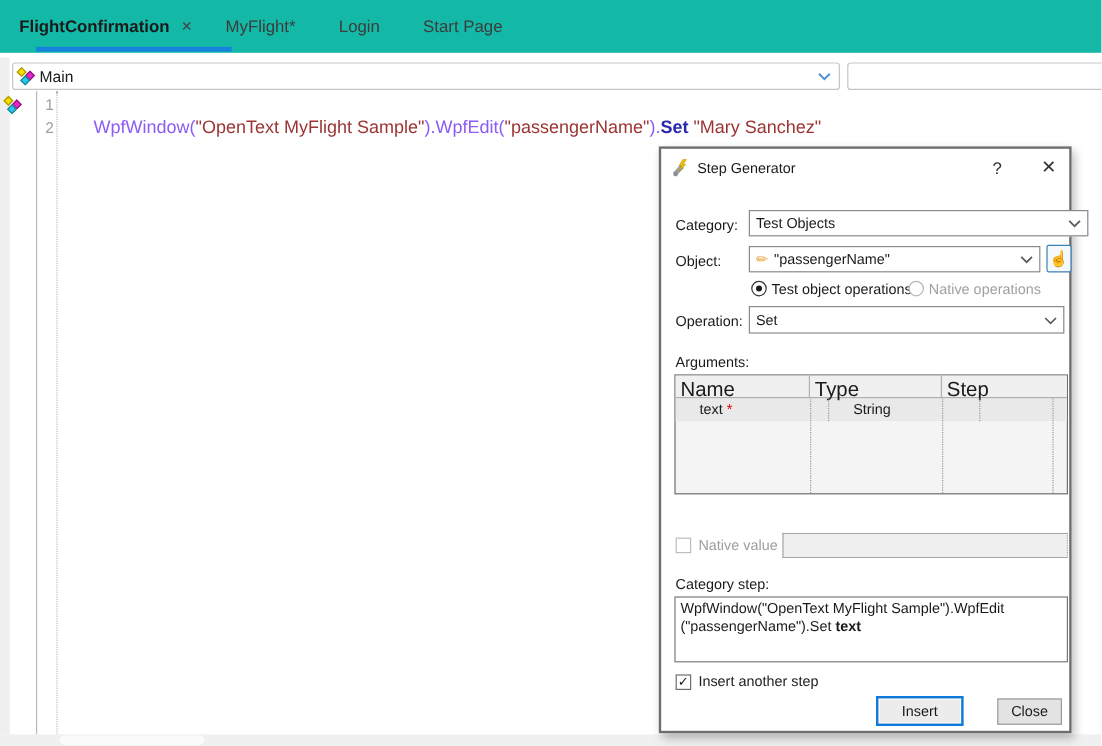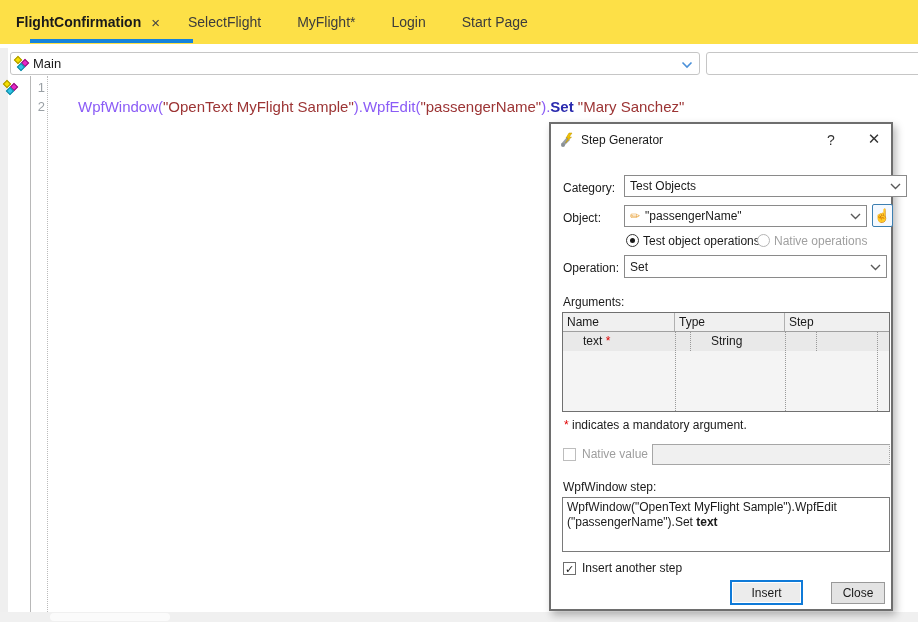--- a/index.html
+++ b/index.html
@@ -1,20 +1,20 @@
 <!DOCTYPE html>
 <html><head>
 <meta charset="utf-8">
 <style>
   * { margin:0; padding:0; box-sizing:border-box; }
   html,body { width:918px; height:622px; }
   body { font-family:"Liberation Sans", sans-serif; background:#ffffff; position:relative; overflow:hidden; }
 
   
-  .tabbar { position:absolute; left:0; top:0; width:918px; height:44px; background:#fde047; display:flex; align-items:flex-end; }
+  .tabbar { position:absolute; left:0; top:0; width:918px; height:44px; background:#14b8a6; display:flex; align-items:flex-end; }
   .tab { display:flex; align-items:center; gap:8px; padding:0 18px; height:44px; font-size:14px; color:#3c3c3c; cursor:default; position:relative; }
   .tab.active { font-weight:700; color:#1a1a1a; margin-left:15px; padding:0 8px 0 1px; }
   .tab-close { font-size:15px; color:#444; font-weight:400; padding:0 2px; }
   .tab-underline { position:absolute; left:15px; top:39px; width:163px; height:4px; background:#1583dc; }
 
   
   .toolbar { position:absolute; left:0; top:48px; width:918px; height:28px; background:#ffffff; }
   .combo-main { position:absolute; left:10px; top:4px; width:690px; height:23px; background:#fff; border:1px solid #c6c6c6; border-radius:3px; display:flex; align-items:center; padding:0 6px 0 3px;text-align:center; }
   .combo-main .label { font-size:13px; color:#1a1a1a; margin-left:2px; }
   .combo-main .chev { margin-left:auto; }
@@ -64,21 +64,21 @@
   .radio { position:absolute; width:13px; height:13px; border-radius:50%; background:#fff; }
   .radio.on  { border:1px solid #333; }
   .radio.on::after { content:""; position:absolute; left:3px; top:3px; width:5px; height:5px; border-radius:50%; background:#1a1a1a; }
   .radio.off { border:1px solid #b5b5b5; }
   .r1 { left:75px; }  .r1-label { position:absolute; left:92px; top:0; color:#1a1a1a; }
   .r2 { left:206px; } .r2-label { position:absolute; left:223px; top:0; color:#a0a0a0; }
 
   .args-label { top:171px; }
   .arg-table { position:absolute; left:11px; top:188px; width:328px; height:100px; border:1px solid #707070; background:#f4f4f4; }
   .arg-head { display:flex; height:19px; background:#f0f0f0; border-bottom:1px solid #a0a0a0; }
-  .arg-head .hc { font-size:12px; color:#1a1a1a; padding:2px 0 0 4px; border-right:1px solid #b0b0b0; }
+  .arg-head .hc { font-size:17px; color:#1a1a1a; padding:2px 0 0 4px; border-right:1px solid #b0b0b0; }
   .hc-name { width:112px; } .hc-type { width:110px; } .hc-value { flex:1; border-right:none !important; }
   .arg-row { display:flex; height:19px; background:#e9e9e9; }
   .arg-row .rc { font-size:12px; color:#1a1a1a; padding:2px 0 0 4px; border-right:1px dotted #999;margin-left:16px; }
   .rc-name { width:112px; } .rc-type { width:110px; } .rc-value { flex:1; border-right:none !important; }
   .arg-colsep1 { position:absolute; left:112px; top:19px; bottom:0; border-left:1px dotted #999; }
   .arg-colsep2 { position:absolute; left:222px; top:19px; bottom:0; border-left:1px dotted #999; }
   .arg-scrollsep { position:absolute; right:11px; top:19px; bottom:0; border-left:1px dotted #999; }
   .red { color:#e00000; }
 
   .note { position:absolute; left:13px; top:294px; }
@@ -100,23 +100,20 @@
 </style>
 </head>
 <body>
 
 <div class="tabbar">
   <div class="tab active">
     <span>FlightConfirmation</span>
     <span class="tab-close">×</span>
     <div class="tab-underline"></div>
   </div>
-  <div class="tab">
-      <span>SelectFlight</span>
-    </div>
   <div class="tab">
       <span>MyFlight*</span>
     </div>
   <div class="tab">
       <span>Login</span>
     </div>
   <div class="tab">
       <span>Start Page</span>
     </div>
 </div>
@@ -212,27 +209,26 @@
     <div class="arg-row">
       <div class="rc rc-name"><span>text</span> <span class="red">*</span></div>
       <div class="rc rc-type">String</div>
       <div class="rc rc-value"></div>
     </div>
     <div class="arg-colsep1"></div>
     <div class="arg-colsep2"></div>
     <div class="arg-scrollsep"></div>
   </div>
 
-  <div class="note"><span class="red">*</span><span> indicates a mandatory argument.</span></div>
 
   <span class="checkbox cb-return"></span>
   <span class="return-label">Native value</span>
   <div class="return-field"></div>
 
-  <div class="dlg-label genstep-label">WpfWindow step:</div>
+  <div class="dlg-label genstep-label">Category step:</div>
   <div class="genstep-box"><span>WpfWindow("OpenText MyFlight Sample").WpfEdit</span><br><span>("passengerName").Set </span><b>text</b></div>
 
   <span class="checkbox cb-insert">✓</span>
   <span class="insert-label">Insert another step</span>
 
   <button class="btn btn-insert">Insert</button>
   <button class="btn btn-close">Close</button>
 </div>
 
 </body></html>

